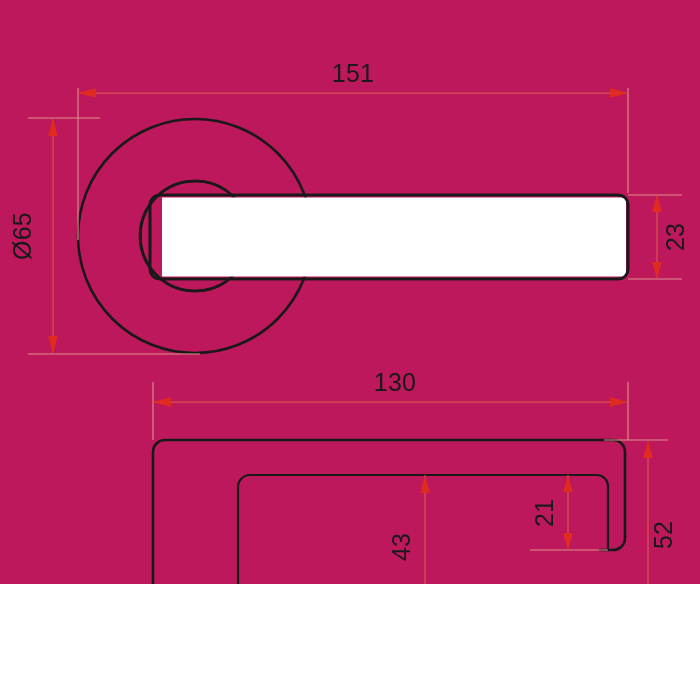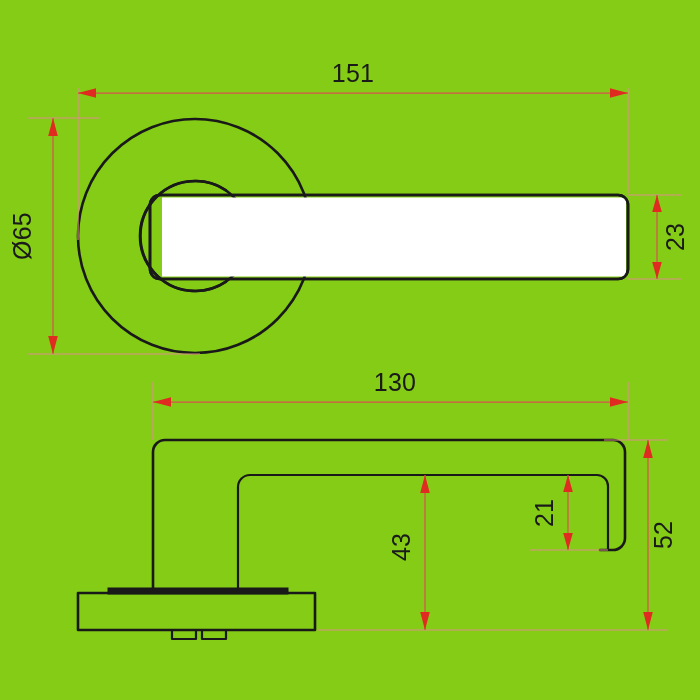--- a/index.html
+++ b/index.html
@@ -7,22 +7,22 @@
     margin: 0;
     padding: 0;
     background: #ffffff;
   }
   body {
     font-family: "Liberation Sans", sans-serif;
   }
   #drawing-root {
     position: relative;
     width: 700px;
-    height: 700px;
-    background: #84cc16;
+    height: 584px;
+    background: #be185d;
     overflow: hidden;
   }
   #drawing-svg {
     position: absolute;
     top: 0;
     left: 0;
     width: 700px;
     height: 700px;
     display: block;
   }

